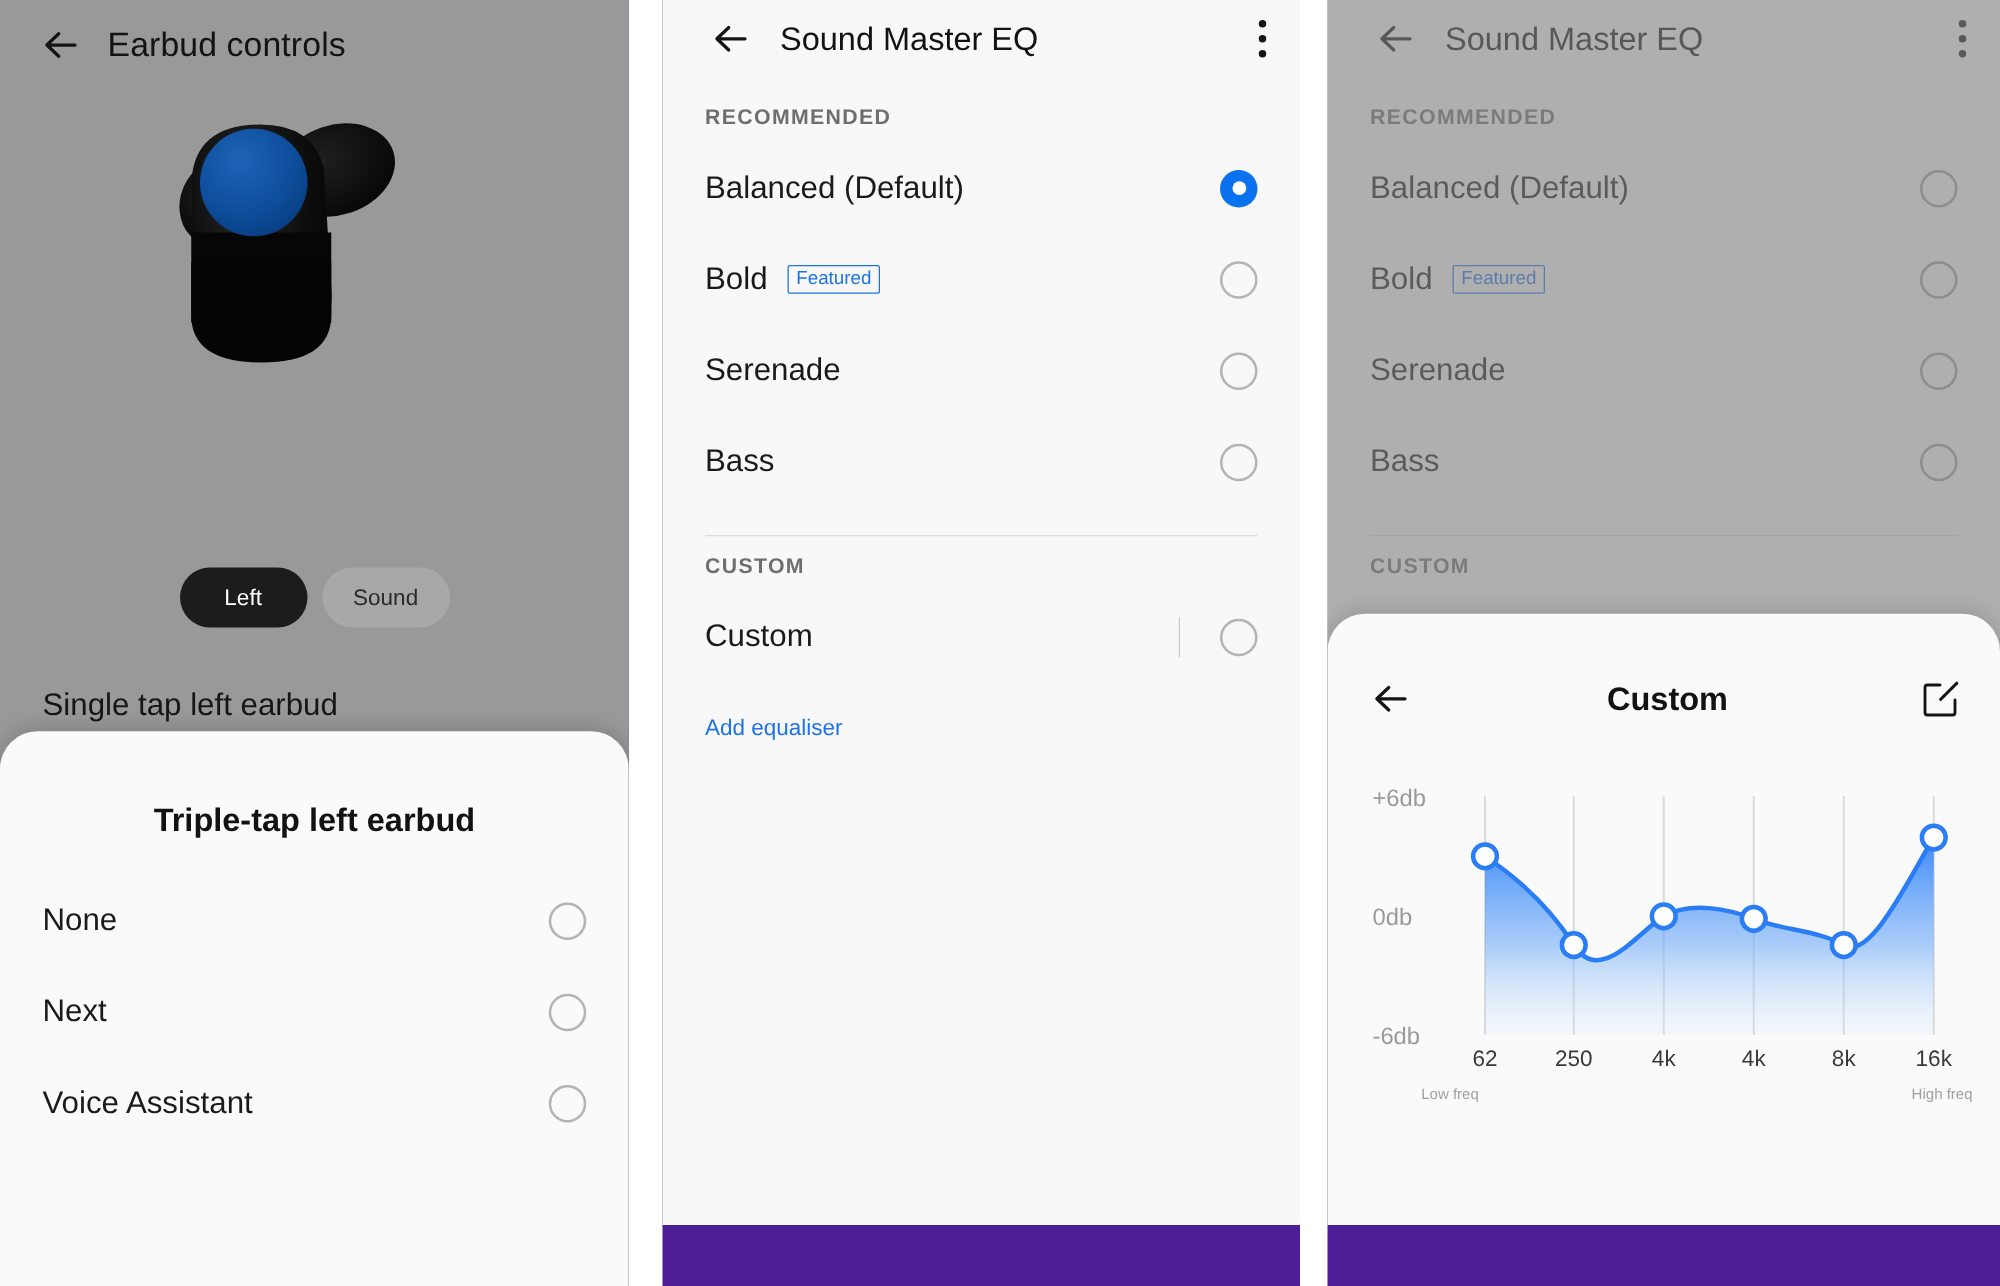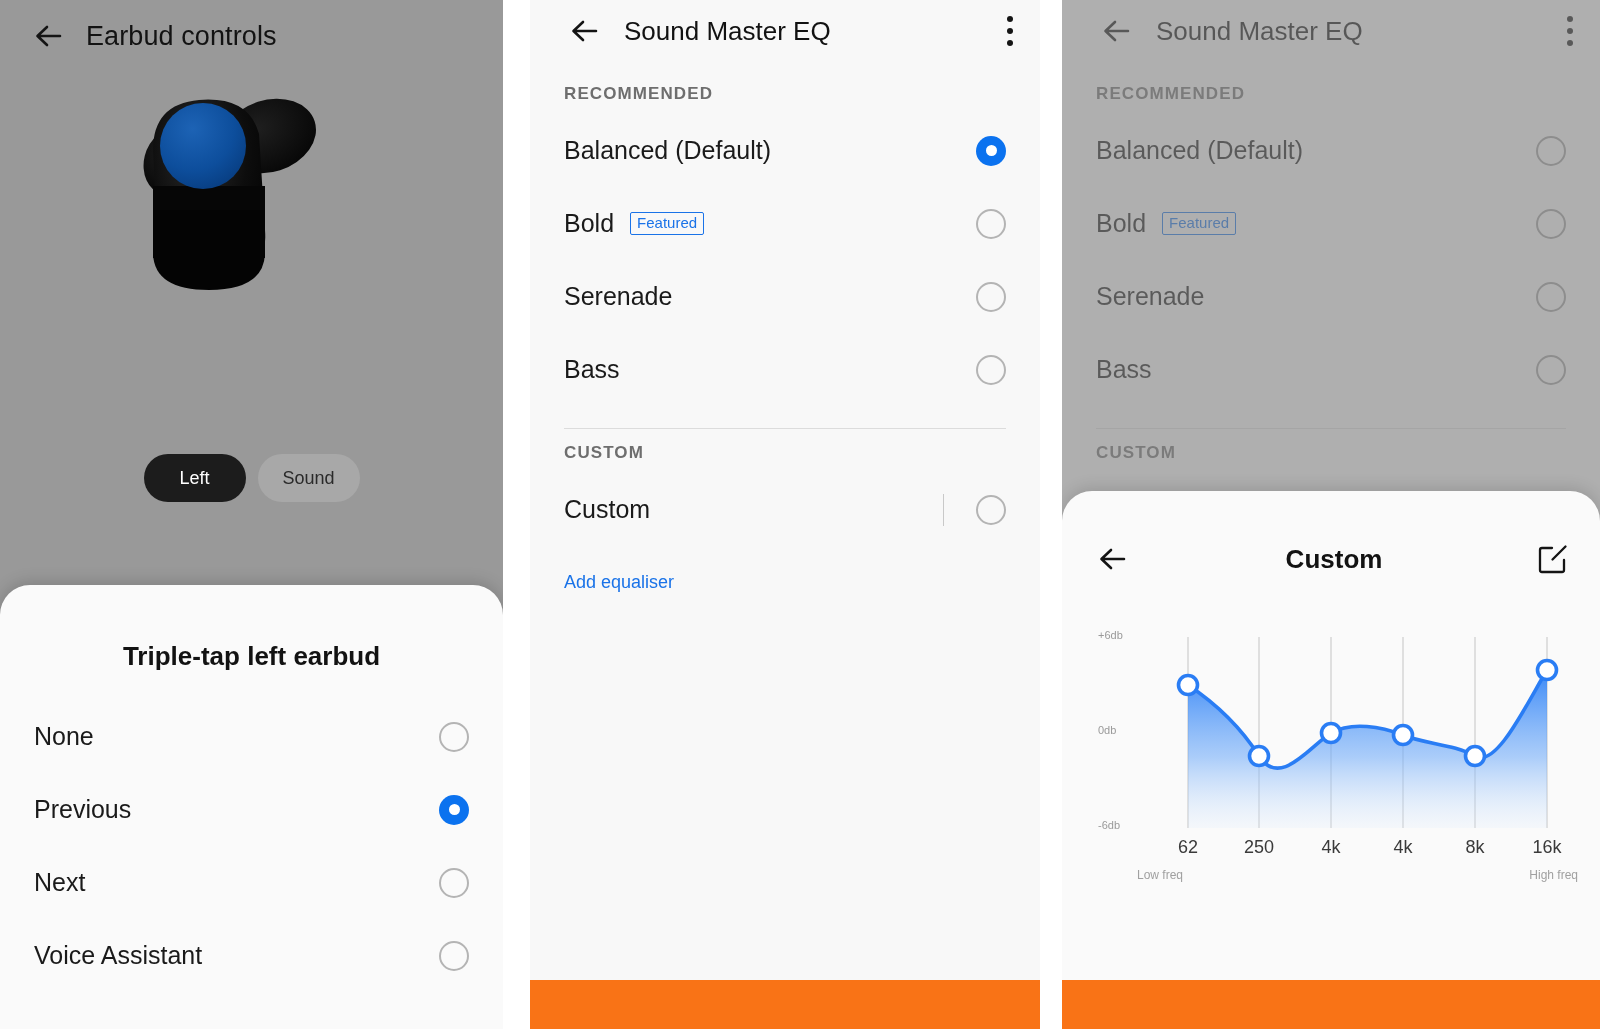--- a/index.html
+++ b/index.html
@@ -2,21 +2,21 @@
 <html><head>
 <meta charset="utf-8">
 <style>
   * { box-sizing: border-box; margin: 0; padding: 0; }
   html, body {
     width: 1600px; height: 1029px;
     background: #ffffff;
     font-family: "Liberation Sans", sans-serif;
     overflow: hidden;
   }
-  .screens { display: flex; width: 1600px; height: 1029px; background:#f97316; }
+  .screens { display: flex; width: 1600px; height: 1029px; background:#4c1d95; }
 
   
   .panel1 {
     position: relative;
     width: 503px; height: 1029px;
     background: #999999;
     overflow: hidden;
     flex: 0 0 503px;
   }
   .gap { flex: 0 0 27px; background:#ffffff; height:1029px; }
@@ -124,21 +124,21 @@
   }
   .cs-bar { display:flex; align-items:center; height:64px; padding:0 30px; margin-top:36px; }
   .cs-title { flex:1; text-align:center; font-size:26px; font-weight:bold; color:#121212; }
   .cs-sub { display:flex; align-items:center; justify-content:space-between; padding:12px 34px 0 34px; }
   .cs-sub-label { font-size:22px; color:#4a4a4a; }
   .cs-reset { font-size:22px; color:#1a73e8; cursor:pointer; }
 
   .chart-area { position:relative; margin-top:22px; height:300px; }
   .chart-area svg { display:block; }
   .axis-y-label {
-    position:absolute; font-size:11px; color:#9a9a9a; right:auto; left:36px;
+    position:absolute; font-size:19px; color:#9a9a9a; right:auto; left:36px;
   }
   .xtick { position:absolute; font-size:18px; color:#3a3a3a; transform:translateX(-50%); top:224px; }
   .xsub { position:absolute; font-size:12px; color:#a0a0a0; top:255px; }
 </style>
 </head>
 <body>
 
 <div class="screens">
 
   <div class="panel1 p1">
@@ -181,34 +181,34 @@
 
         <circle cx="66" cy="56" r="43" fill="url(#dotg)"></circle>
       </svg>
     </div>
 
     <div class="lr-toggle">
       <div class="seg active">Left</div>
       <div class="seg inactive">Sound</div>
     </div>
 
+    <div class="p1-body">
+      <div class="p1-label">Single tap left earbud</div>
+      <div class="p1-value">Play/Pause</div>
+    </div>
 
     <div class="sheet">
       <div class="sheet-title">Triple-tap left earbud</div>
       <div class="sheet-list">
 
         <div class="opt-row">
           <span class="opt-label">None</span>
           <span class="radio off"></span>
         </div>
 
-        <div class="opt-row">
-          <span class="opt-label">Previous</span>
-          <span class="radio on"></span>
-        </div>
 
         <div class="opt-row">
           <span class="opt-label">Next</span>
           <span class="radio off"></span>
         </div>
 
         <div class="opt-row">
           <span class="opt-label">Voice Assistant</span>
           <span class="radio off"></span>
         </div>

